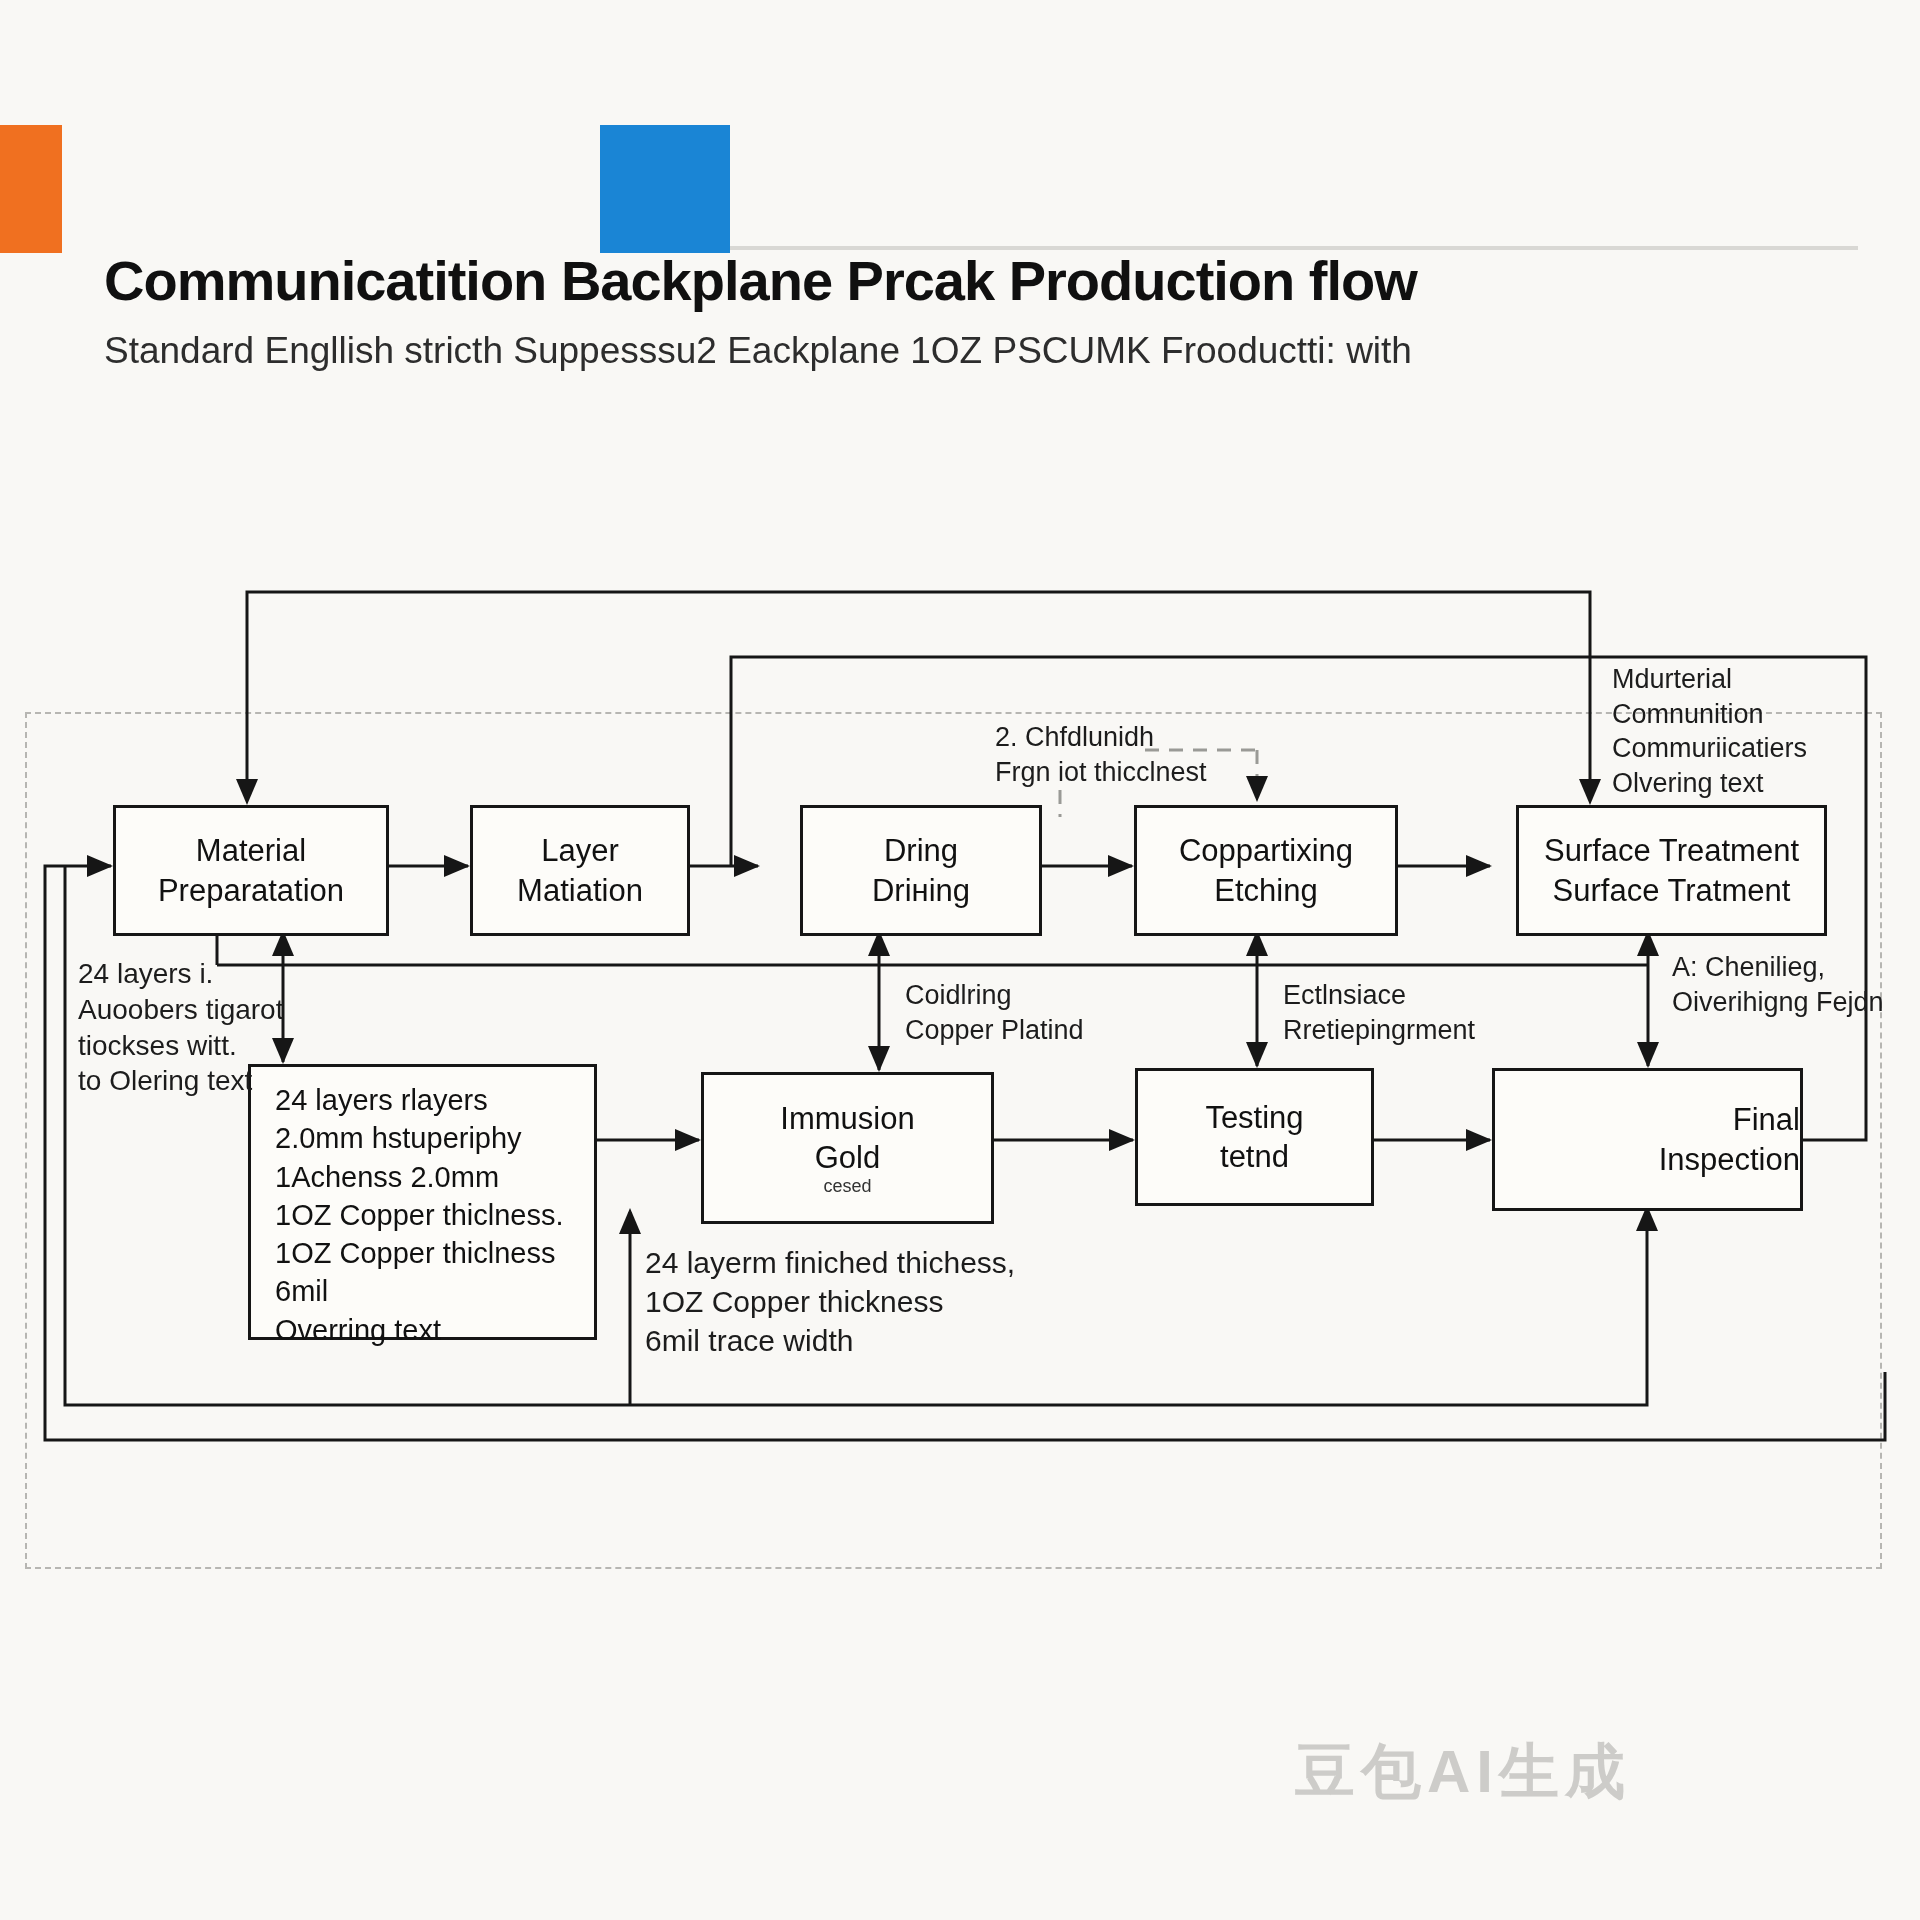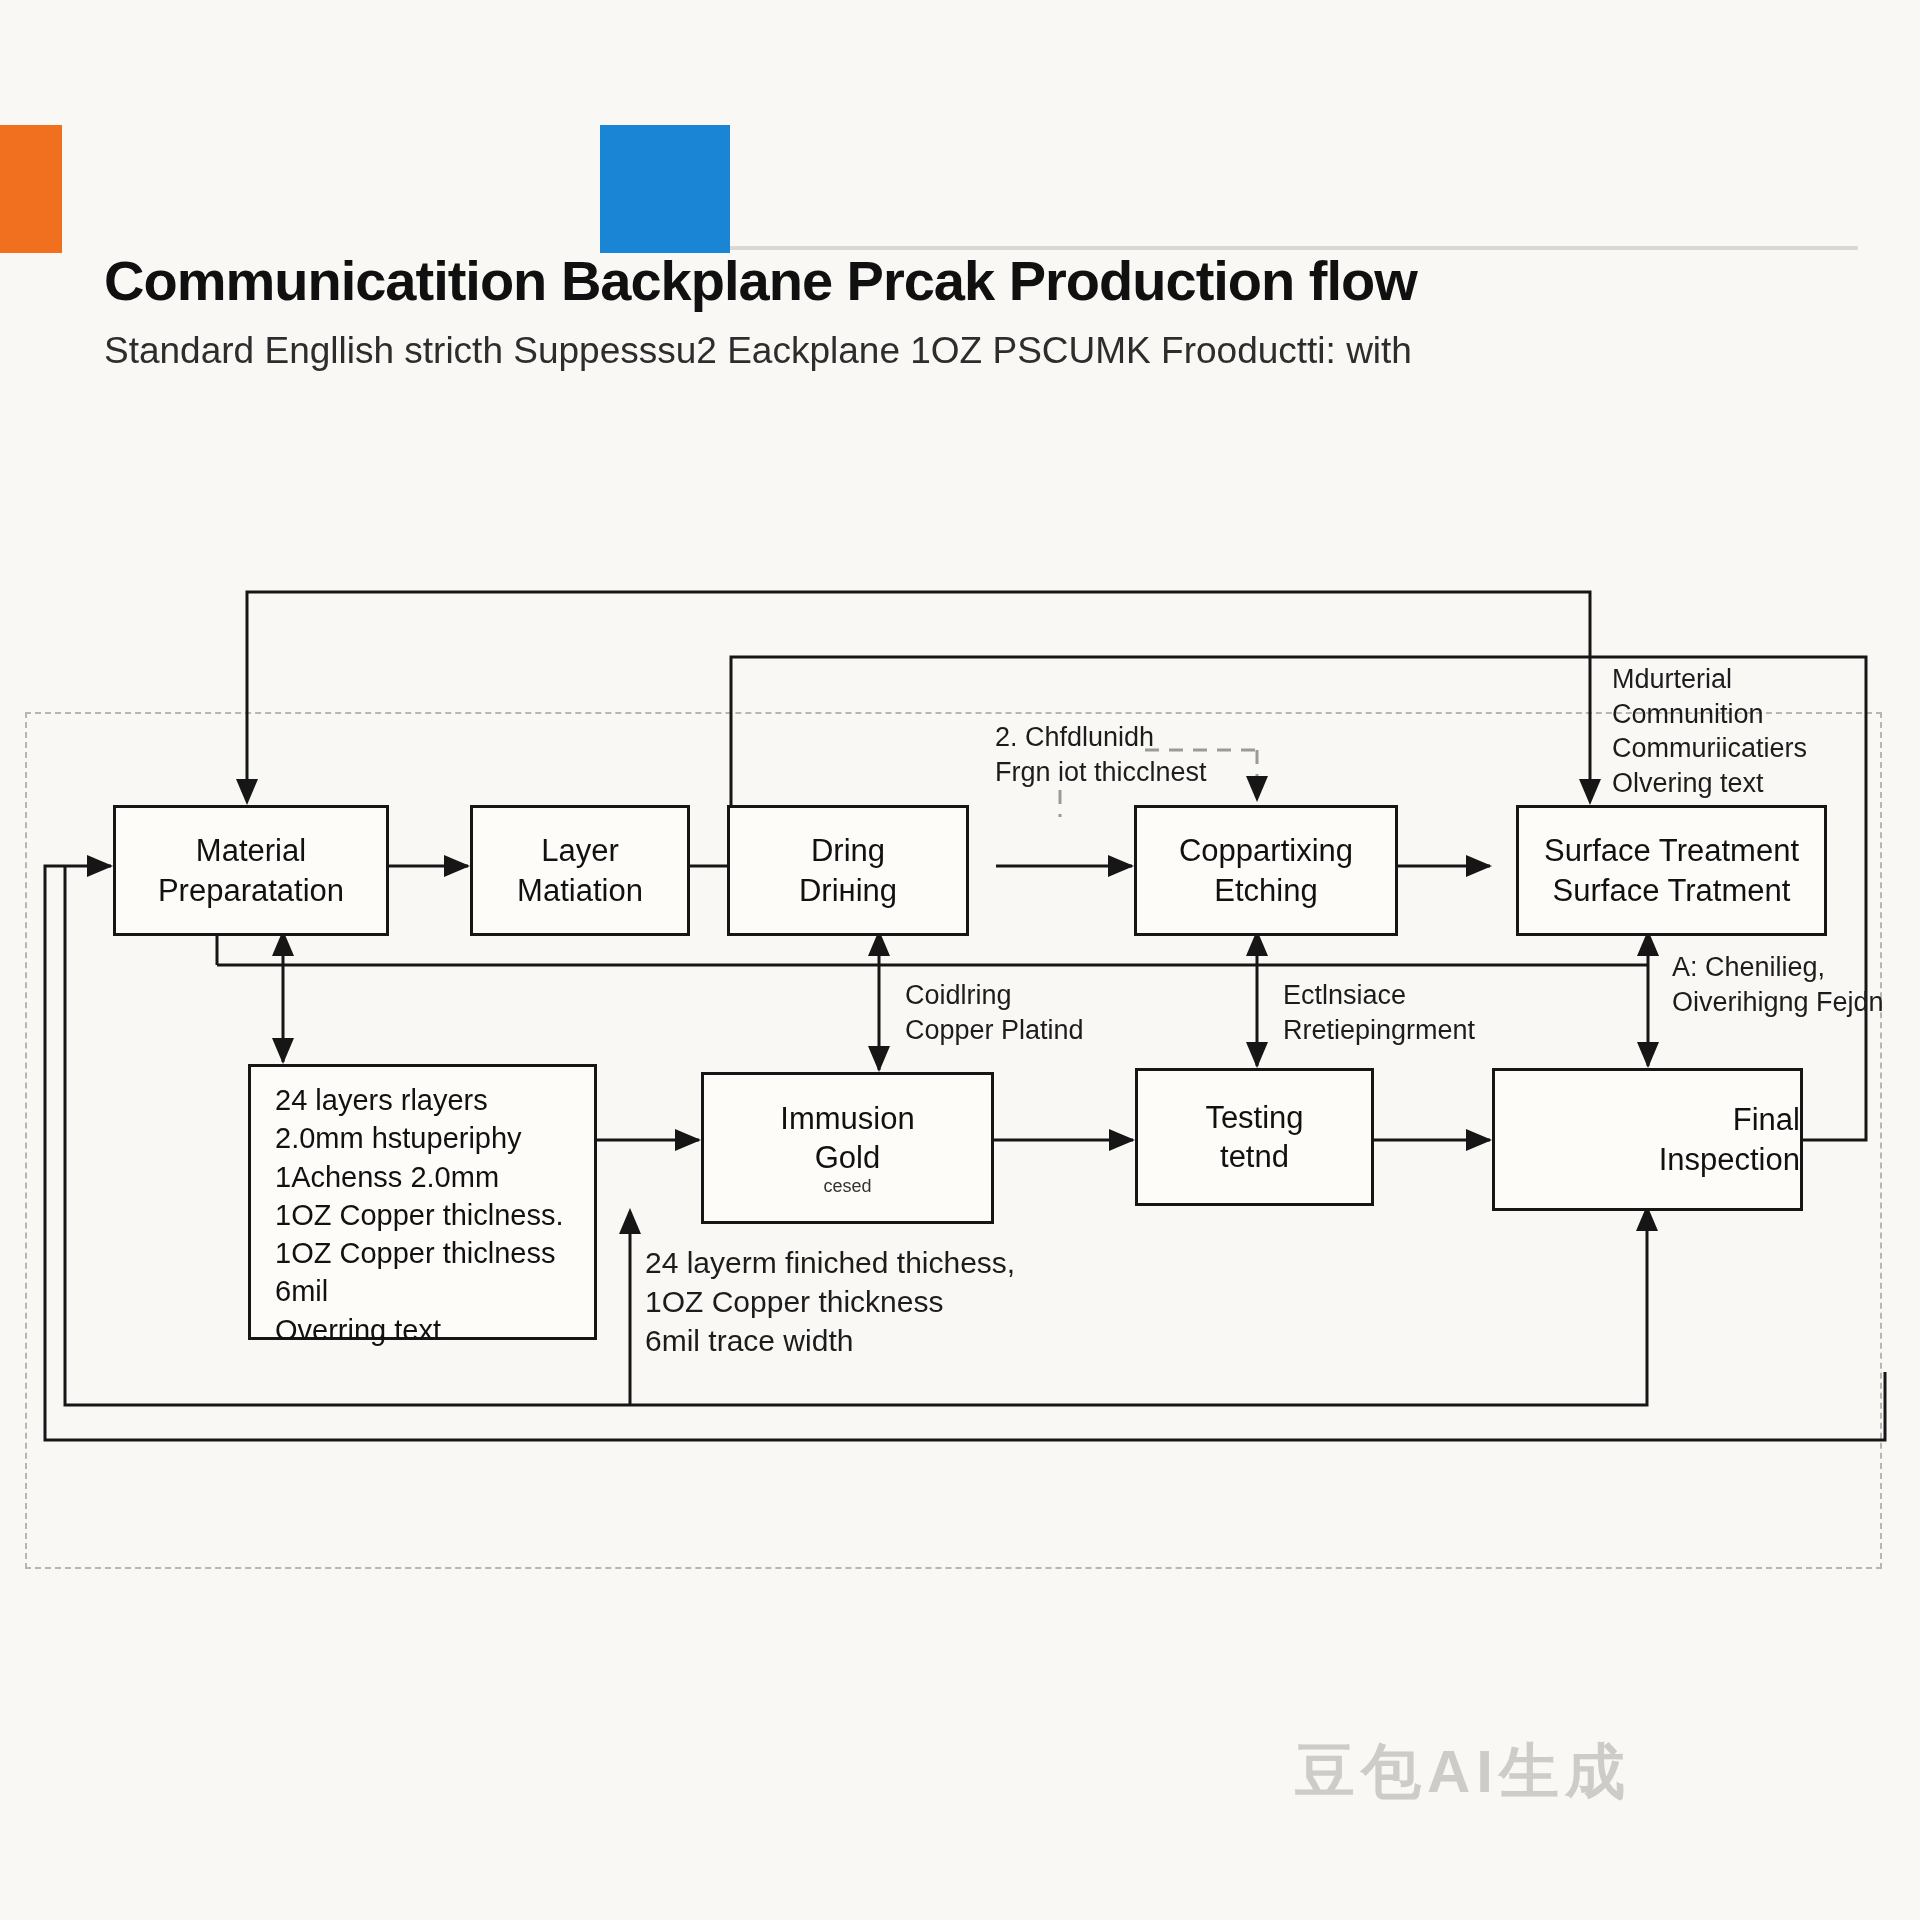--- a/index.html
+++ b/index.html
@@ -17,21 +17,21 @@
   #page-title{position:absolute;left:104px;top:248px;font-size:56px;font-weight:bold;color:#101010;letter-spacing:-1px;white-space:nowrap;}
   #page-subtitle{position:absolute;left:104px;top:330px;font-size:37px;color:#2d2d2d;white-space:nowrap;}
   
   #dashed-frame{position:absolute;left:25px;top:712px;width:1853px;height:853px;border:2px dashed #b7b6b2;}
   svg.wires{position:absolute;left:0;top:0;width:1920px;height:1920px;}
   
   .node{position:absolute;background:#fdfcf9;border:3px solid #161616;display:flex;flex-direction:column;align-items:center;justify-content:center;text-align:center;}
   .node span{font-size:31px;line-height:1.26;color:#111;}
   #n-material{left:113px;top:805px;width:270px;height:125px;}
   #n-layer{left:470px;top:805px;width:214px;height:125px;}
-  #n-dring{left:727px;top:805px;width:236px;height:125px;}
+  #n-dring{left:800px;top:805px;width:236px;height:125px;}
   #n-etching{left:1134px;top:805px;width:258px;height:125px;}
   #n-surface{left:1492px;top:805px;width:305px;height:125px;margin-left:24px;}
   #n-specs{left:248px;top:1064px;width:349px;height:276px;align-items:flex-start;justify-content:flex-start;padding:14px 0 0 24px;box-sizing:border-box;text-align:left;}
   #n-specs span{font-size:29px;line-height:1.32;}
   #n-gold{left:701px;top:1072px;width:287px;height:146px;}
   #n-gold .sub{font-size:18px;line-height:1.1;color:#333;}
   #n-testing{left:1135px;top:1068px;width:233px;height:132px;}
   #n-final{left:1492px;top:1068px;width:305px;height:137px;align-items:flex-end;}
   
   .note{position:absolute;color:#1c1c1c;}
@@ -175,20 +175,26 @@
   <div class="note" id="note-topright">
     <span>Mdurterial</span>
     <span>Comnunition</span>
     <span>Commuriicatiers</span>
     <span>Olvering text</span>
   </div>
   <div class="note" id="note-drill">
     <span>2. Chfdlunidh</span>
     <span>Frgn iot thicclnest</span>
   </div>
+  <div class="note" id="note-left">
+    <span>24 layers i.</span>
+    <span>Auoobers tigarot</span>
+    <span>tiockses witt.</span>
+    <span>to Olering text</span>
+  </div>
   <div class="note" id="note-copper">
     <span>Coidlring</span>
     <span>Copper Platind</span>
   </div>
   <div class="note" id="note-etch">
     <span>Ectlnsiace</span>
     <span>Rretiepingrment</span>
   </div>
   <div class="note" id="note-surface">
     <span>A: Chenilieg,</span>

